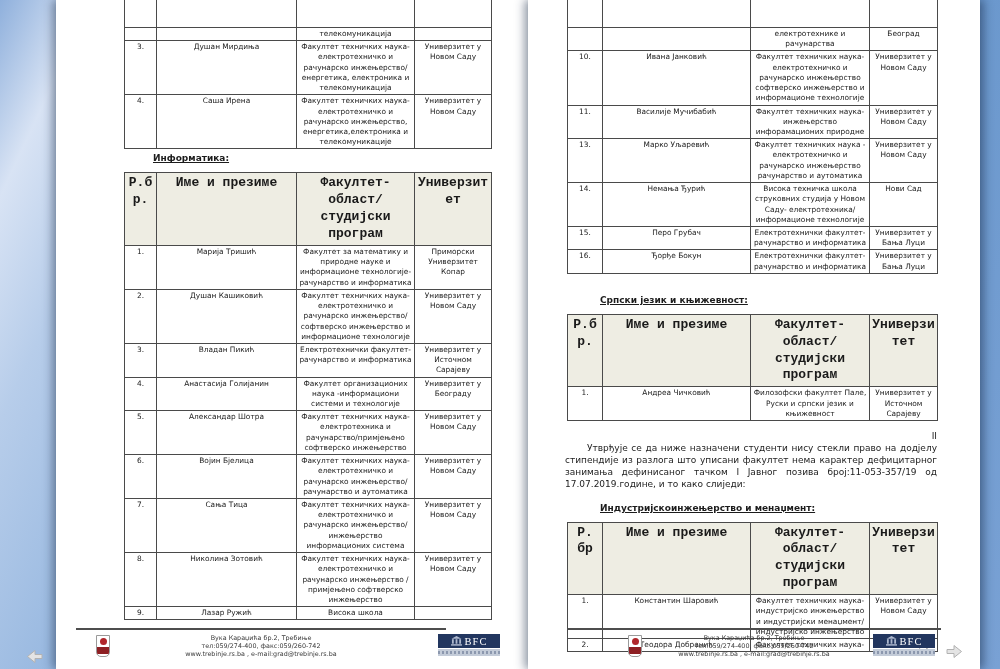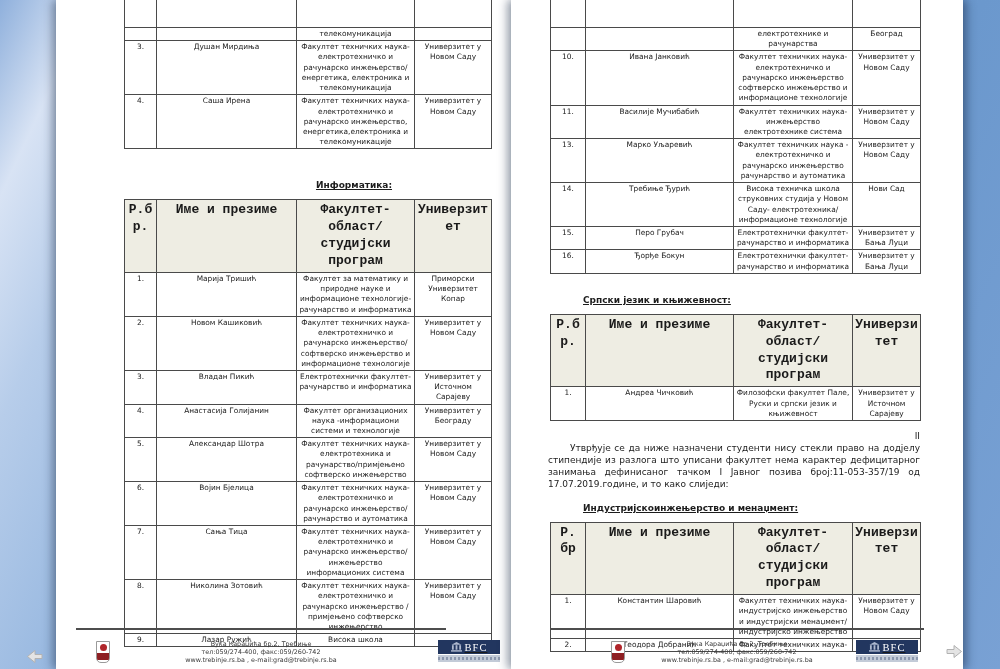--- a/index.html
+++ b/index.html
@@ -11,21 +11,21 @@
   .viewport {
     position:relative; width:1000px; height:669px; overflow:hidden;
     background:linear-gradient(115deg,#8fb0dc 0%,#d8e3f4 7%,#b7cdea 15%,#7ea7d8 38%,#6b98cd 75%,#79a1d4 100%);
   }
   .page {
     position:absolute; top:0; height:669px; background:#ffffff;
     box-shadow:-4px 0 9px rgba(25,42,70,.40), 4px 0 9px rgba(25,42,70,.45);
     color:#1c1c1c;
   }
   .page-left  { left:56px;  width:463px;padding-left:36px; }
-  .page-right { left:511px; width:452px; }
+  .page-right { left:528px; width:452px; }
 
   table.doc-table {
     border-collapse:collapse; table-layout:fixed;
     font-size:7.4px; line-height:1.38; color:#1a1a1a;
   }
   .page-left  table.doc-table { width:367px; margin-left:32px; }
   .page-right table.doc-table { width:370px; margin-left:39px; }
   table.doc-table th, table.doc-table td {
     border:1px solid #4a4a4a; vertical-align:top; text-align:center;
     overflow-wrap:break-word;
@@ -33,52 +33,52 @@
   table.doc-table th {
     background:var(--table_header_bg,#eeede3); font-weight:bold;
     font-size:13px; line-height:1.3; padding:2px 2px; white-space:pre-line;font-family:Liberation Mono, monospace;
   }
   table.doc-table td { padding:1px 2px; }
   table.cont-table tbody tr:first-child td { border-top:none; height:25px; }
 
   .sec-head {
     font-size:9px; font-weight:bold; text-decoration:underline; margin:0;
   }
-  .page-left  .sec-head { margin:31px 0 9px 61px;text-align:center; }
+  .page-left  .sec-head { margin:4px 0 9px 61px; }
   .page-right .sec-head.serbian    { margin:21px 0 9px 72px; }
   .page-right .sec-head.industrial { margin:12px 0 9px 72px; }
   .page-right table.doc-table.mt { margin-top:2px; }
 
   .roman { margin:10px 43px 0 37px; text-align:right; font-size:9px; }
   .body-par {
     margin:2px 43px 0 37px; text-indent:22px; text-align:justify;
     font-size:9px; line-height:1.32;
   }
 
   .page-footer { position:absolute; top:628px; left:0; right:0; }
   .footer-rule { height:2px; background:#4d4d4d; }
   .page-left  .footer-rule { margin-left:20px; width:370px; }
   .page-right .footer-rule { margin-left:39px; width:374px; }
-  .footer-row { position:relative; height:28px; margin-top:10px; }
+  .footer-row { position:relative; height:28px; margin-top:4px; }
   .footer-text {
     position:absolute; top:0; text-align:center;
     font-size:6.4px; line-height:1.25; color:#3a3a3a;
   }
   .page-left  .footer-text { left:20px;  width:370px; }
   .page-right .footer-text { left:39px;  width:374px; }
 
   .coat { position:absolute; top:1px; width:12px; height:20px; background:#fff;
           border:1px solid #9a9a9a; border-radius:0 0 5px 5px; overflow:hidden; }
   .page-left  .coat { left:40px; }
   .page-right .coat { left:100px; }
   .coat-emblem { margin:2px auto 0; width:7px; height:7px;
                  background:var(--coat_red,#b0262b); border-radius:50%; }
   .coat-band { margin-top:2px; height:7px; background:#8e1f23; }
 
-  .bfc { position:absolute; top:0; width:62px;text-decoration:underline; }
+  .bfc { position:absolute; top:0; width:62px; }
   .page-left  .bfc { right:55px; }
   .page-right .bfc { right:45px; }
   .bfc-top {
     height:14px; background:var(--bfc_navy,#22365f); color:#fff;
     display:flex; align-items:center; justify-content:center; gap:3px;
     font-family:"Liberation Serif", serif; font-size:10.5px; letter-spacing:1px;
   }
   .bfc-bottom {
     height:7px; margin-top:1px; background:#c3cbd8;
     background-image:repeating-linear-gradient(90deg, rgba(95,110,140,.55) 0 2px, transparent 2px 4px);
@@ -151,21 +151,21 @@
         </thead>
         <tbody>
           <tr>
             <td>1.</td>
             <td>Марија Тришић</td>
             <td>Факултет за математику и природне науке и информационе технологије-рачунарство и информатика</td>
             <td>Приморски Универзитет Копар</td>
           </tr>
           <tr>
             <td>2.</td>
-            <td>Новом Кашиковић</td>
+            <td>Душан Кашиковић</td>
             <td>Факултет техничких наука-електротехничко и рачунарско инжењерство/софтверско инжењерство и информационе технологије</td>
             <td>Универзитет у Новом Саду</td>
           </tr>
           <tr>
             <td>3.</td>
             <td>Владан Пикић</td>
             <td>Електротехнички факултет-рачунарство и информатика</td>
             <td>Универзитет у Источном Сарајеву</td>
           </tr>
           <tr>
@@ -261,32 +261,32 @@
           </tr>
           <tr>
             <td>10.</td>
             <td>Ивана Јанковић</td>
             <td>Факултет техничких наука-електротехничко и рачунарско инжењерство софтверско инжењерство и информационе технологије</td>
             <td>Универзитет у Новом Саду</td>
           </tr>
           <tr>
             <td>11.</td>
             <td>Василије Мучибабић</td>
-            <td>Факултет техничких наука-инжењерство електротехнике система</td>
+            <td>Факултет техничких наука-инжењерство инфорамационих природне</td>
             <td>Универзитет у Новом Саду</td>
           </tr>
           <tr>
             <td>13.</td>
             <td>Марко Уљаревић</td>
             <td>Факултет техничких наука - електротехничко и рачунарско инжењерство рачунарство и аутоматика</td>
             <td>Универзитет у Новом Саду</td>
           </tr>
           <tr>
             <td>14.</td>
-            <td>Требиње Ђурић</td>
+            <td>Немања Ђурић</td>
             <td>Висока техничка школа струковних студија у Новом Саду- електротехника/ информационе технологије</td>
             <td>Нови Сад</td>
           </tr>
           <tr>
             <td>15.</td>
             <td>Перо Грубач</td>
             <td>Електротехнички факултет-рачунарство и информатика</td>
             <td>Универзитет у Бања Луци</td>
           </tr>
           <tr>

